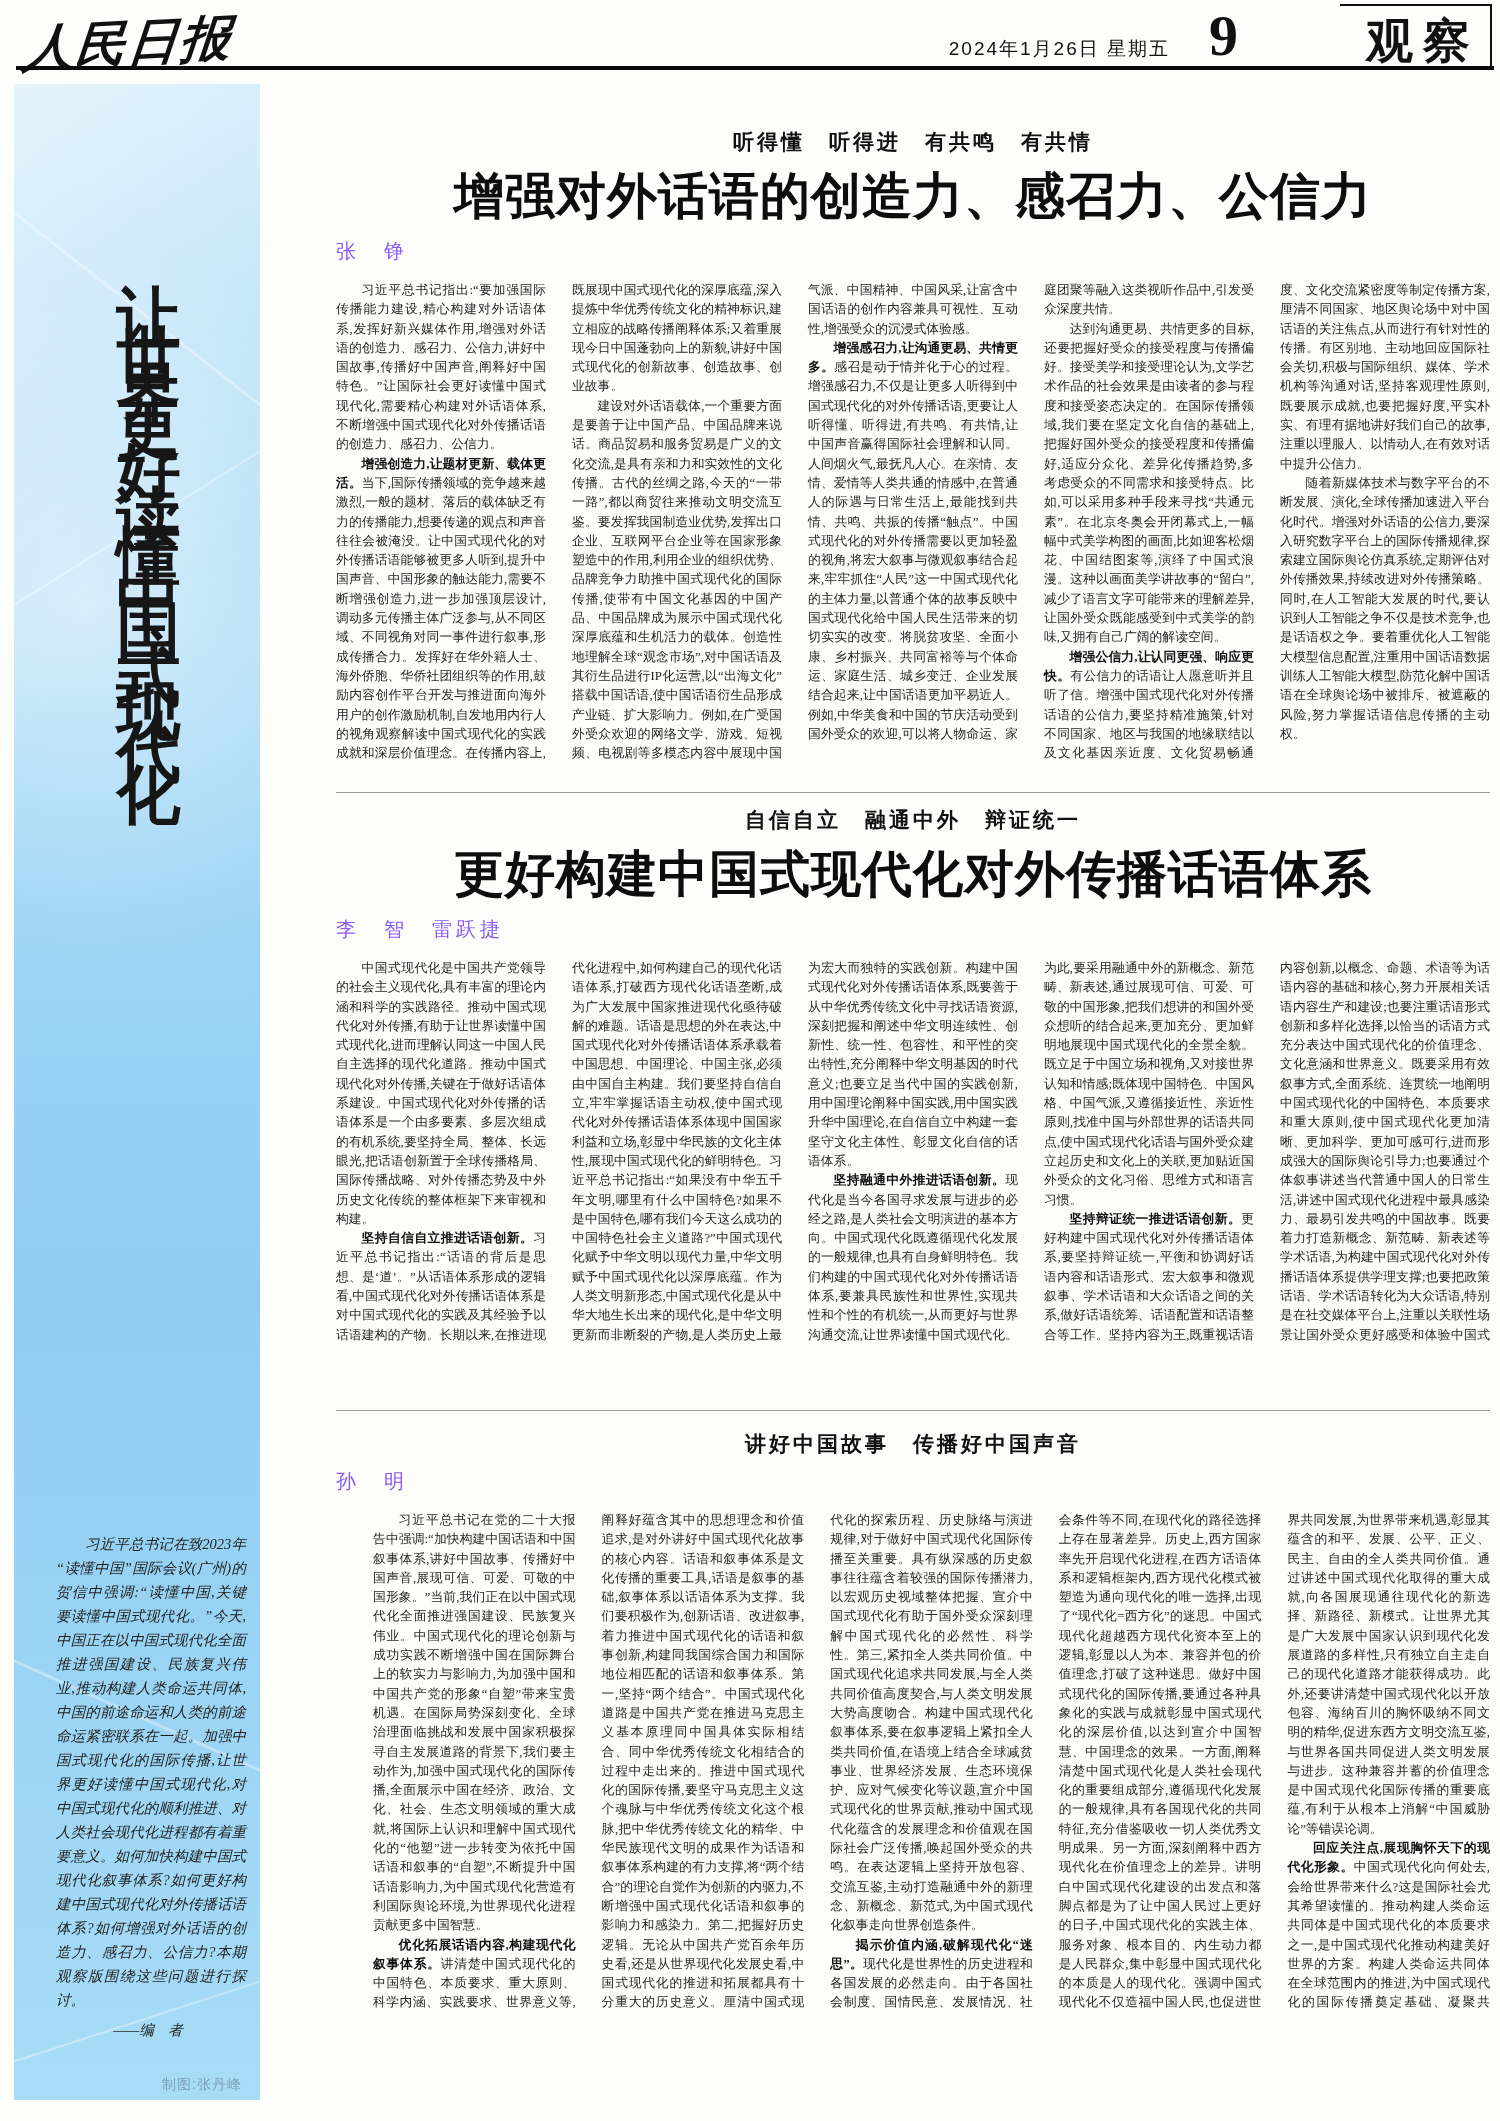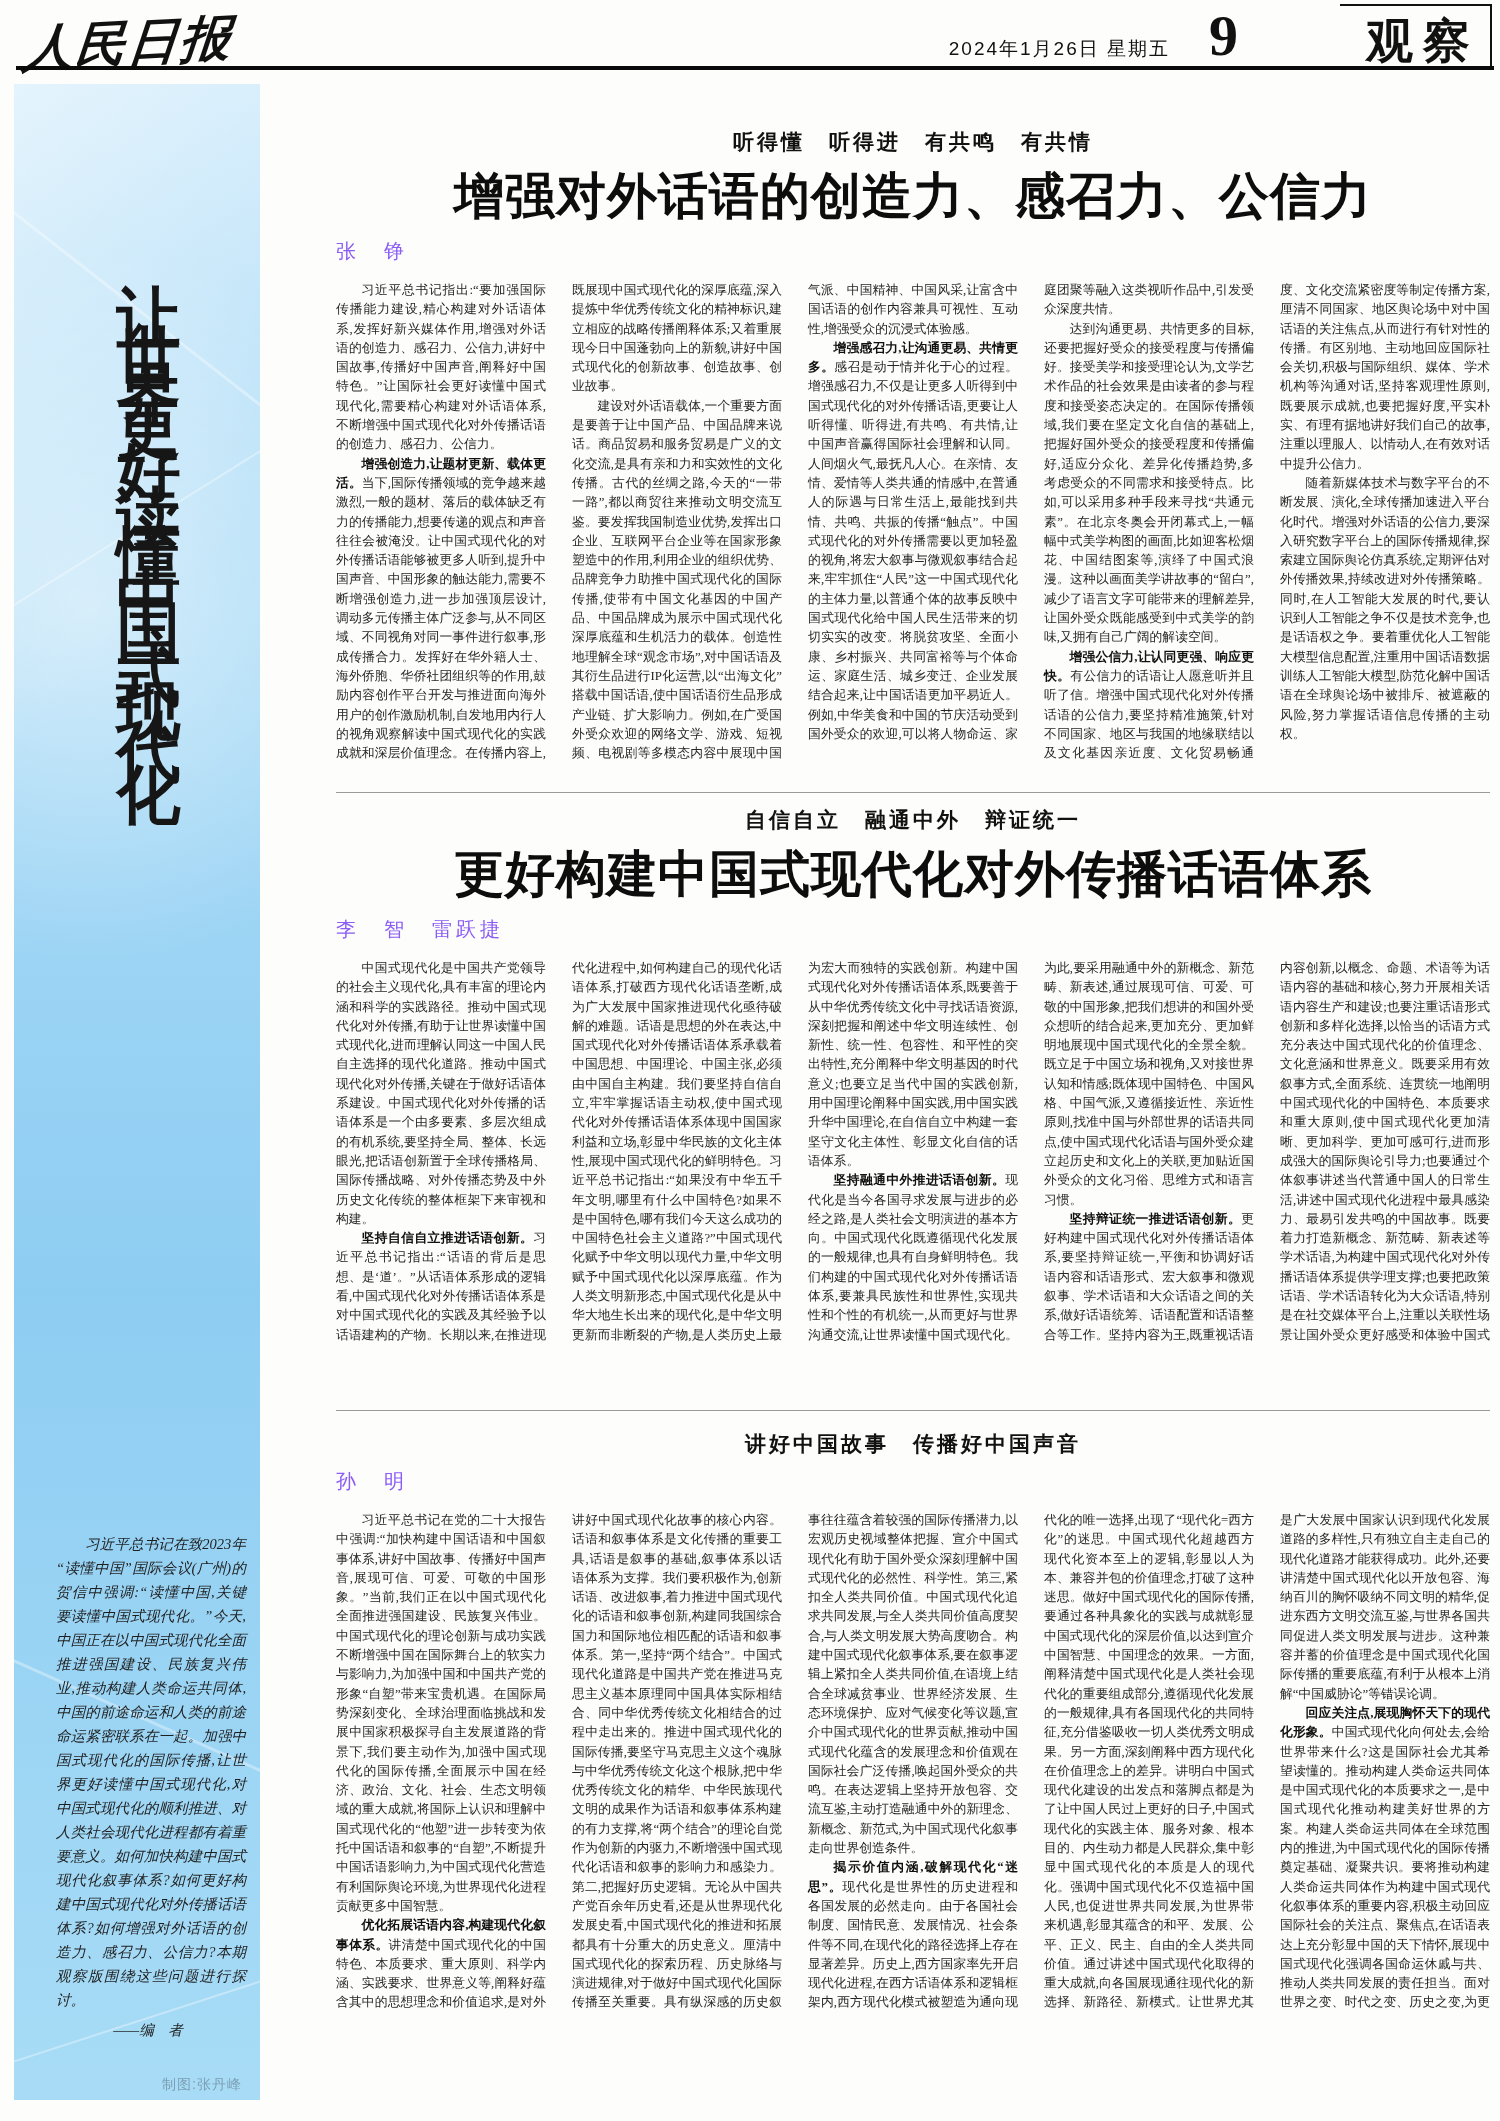--- a/index.html
+++ b/index.html
@@ -57,21 +57,21 @@
   }
   .headline{
     text-align:center;font-size:50px;line-height:60px;font-weight:900;letter-spacing:1px;
     margin:0 0 12px 0;color:#0d0d0d;font-family:"Liberation Serif","DejaVu Serif",serif;
   }
   .byline{text-align:left;font-size:20px;letter-spacing:4px;color:#8b5cf6;margin:0 0 16px 0;}
   .body{
     column-count:5;column-gap:26px;column-fill:auto;overflow:hidden;
     font-size:12.8px;line-height:19.3px;text-align:justify;color:#262626;
   }
-  .a1 .body{height:484px;} .a2 .body{height:404px;} .a3 .body{height:508px;}
+  .a1 .body{height:484px;} .a2 .body{height:404px;} .a3 .body{height:508px;margin-left:37px;}
   .body p{margin:0;text-indent:2em;}
   .body strong{font-weight:bold;color:#111;}
   .divider{position:absolute;left:336px;width:1154px;height:0;border:0;border-top:1px solid #9a9a9a;margin:0;}
   .d1{top:792px;} .d2{top:1410px;}
 </style>
 </head>
 <body>
 
 <header class="masthead">
   <div class="logo">人民日报</div>

